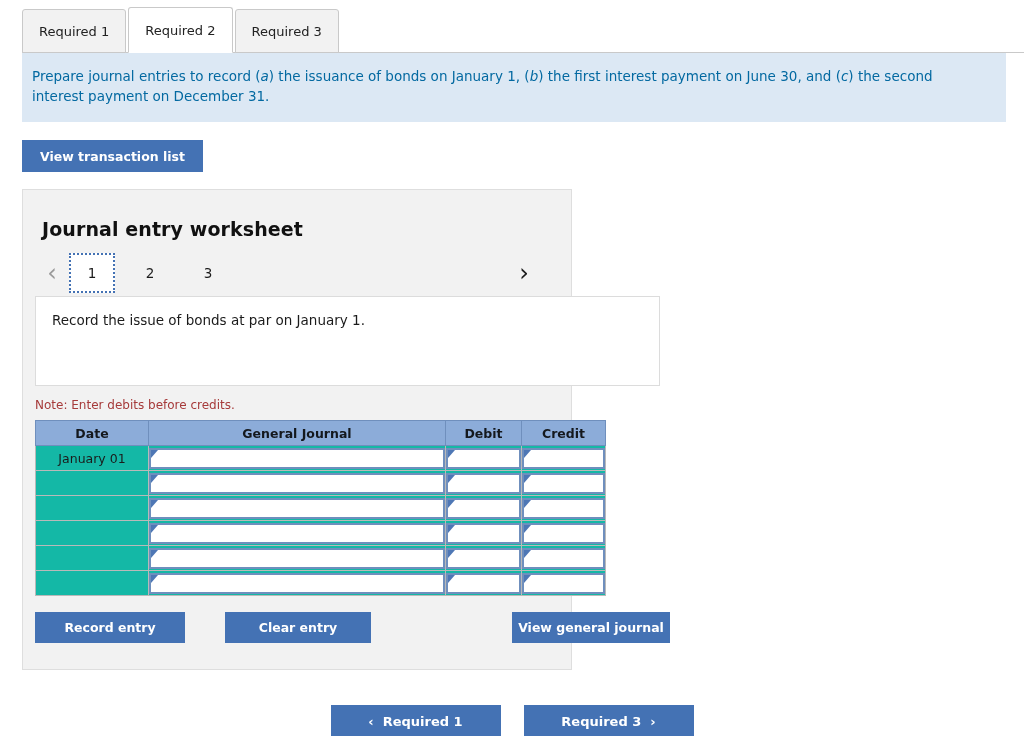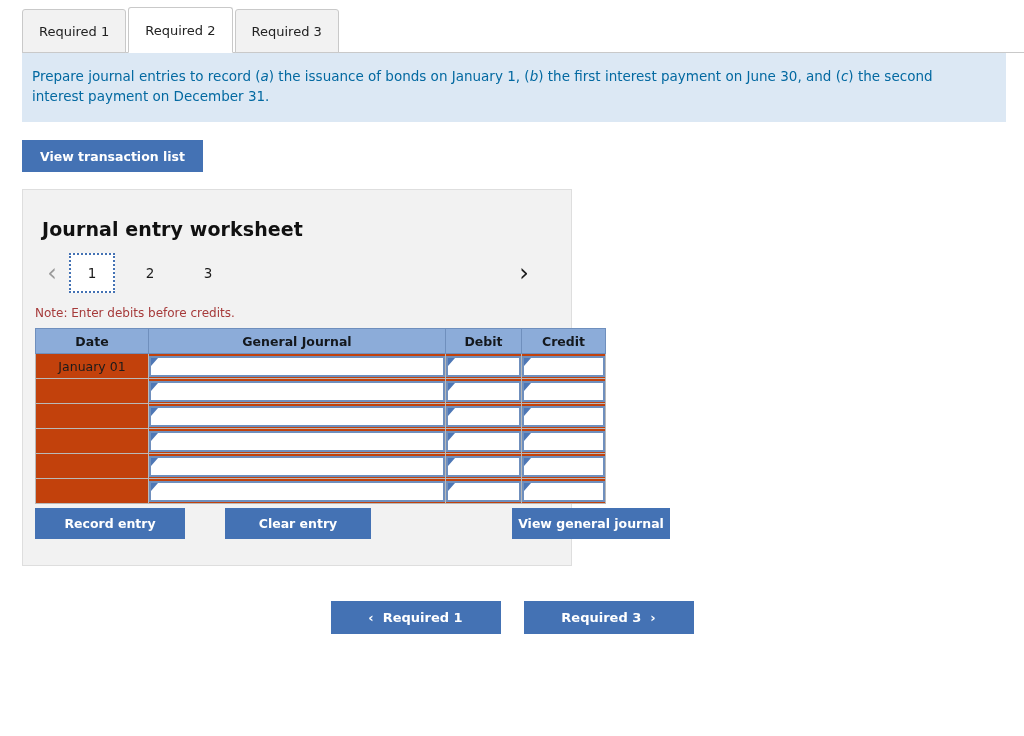--- a/index.html
+++ b/index.html
@@ -179,21 +179,21 @@
     border: 1px solid #6f8fbd;
     font-size: 12.5px;
     font-weight: bold;
     color: #14181d;
     height: 22px;
   }
   table.journal td {
     border: 1px solid #b9b9b9;
     height: 24px;
     padding: 0;
-    background: #c2410c;
+    background: #14b8a6;
     vertical-align: middle;
   }
   td.date-cell {
     text-align: center;
     font-size: 12.5px;
     color: #1b1b1b;
   }
   td.input-cell { padding: 1px 2px 2px 2px; }
   .cellbox {
     position: relative;
@@ -208,21 +208,21 @@
     position: absolute;
     top: 0;
     left: 0;
     border-top: 8px solid #4e77b5;
     border-right: 7px solid transparent;
   }
 
   
   .panel-actions {
     position: relative;
-    margin-top: 4px;
+    margin-top: 16px;
     height: 31px;
   }
   #record-entry { position: absolute; left: 0;   width: 150px; height: 31px; }
   #clear-entry  { position: absolute; left: 190px; width: 146px; height: 31px; }
   #view-general-journal { position: absolute; left: 477px; width: 158px; height: 31px; }
 
   
   .bottom-nav {
     display: flex;
     justify-content: center;
@@ -251,20 +251,23 @@
   <div class="panel-title">Journal entry worksheet</div>
 
   <div class="pager">
     <div class="pager-arrow prev">‹</div>
     <div class="pagebox active">1</div>
     <div class="pagebox">2</div>
     <div class="pagebox">3</div>
     <div class="pager-arrow next">›</div>
   </div>
 
+  <div class="prompt">
+    <span>Record the issue of bonds at par on January 1.</span>
+  </div>
 
   <div class="note">Note: Enter debits before credits.</div>
 
   <table class="journal">
     <colgroup>
       <col style="width:113px">
       <col style="width:297px">
       <col style="width:76px">
       <col style="width:84px">
     </colgroup>

